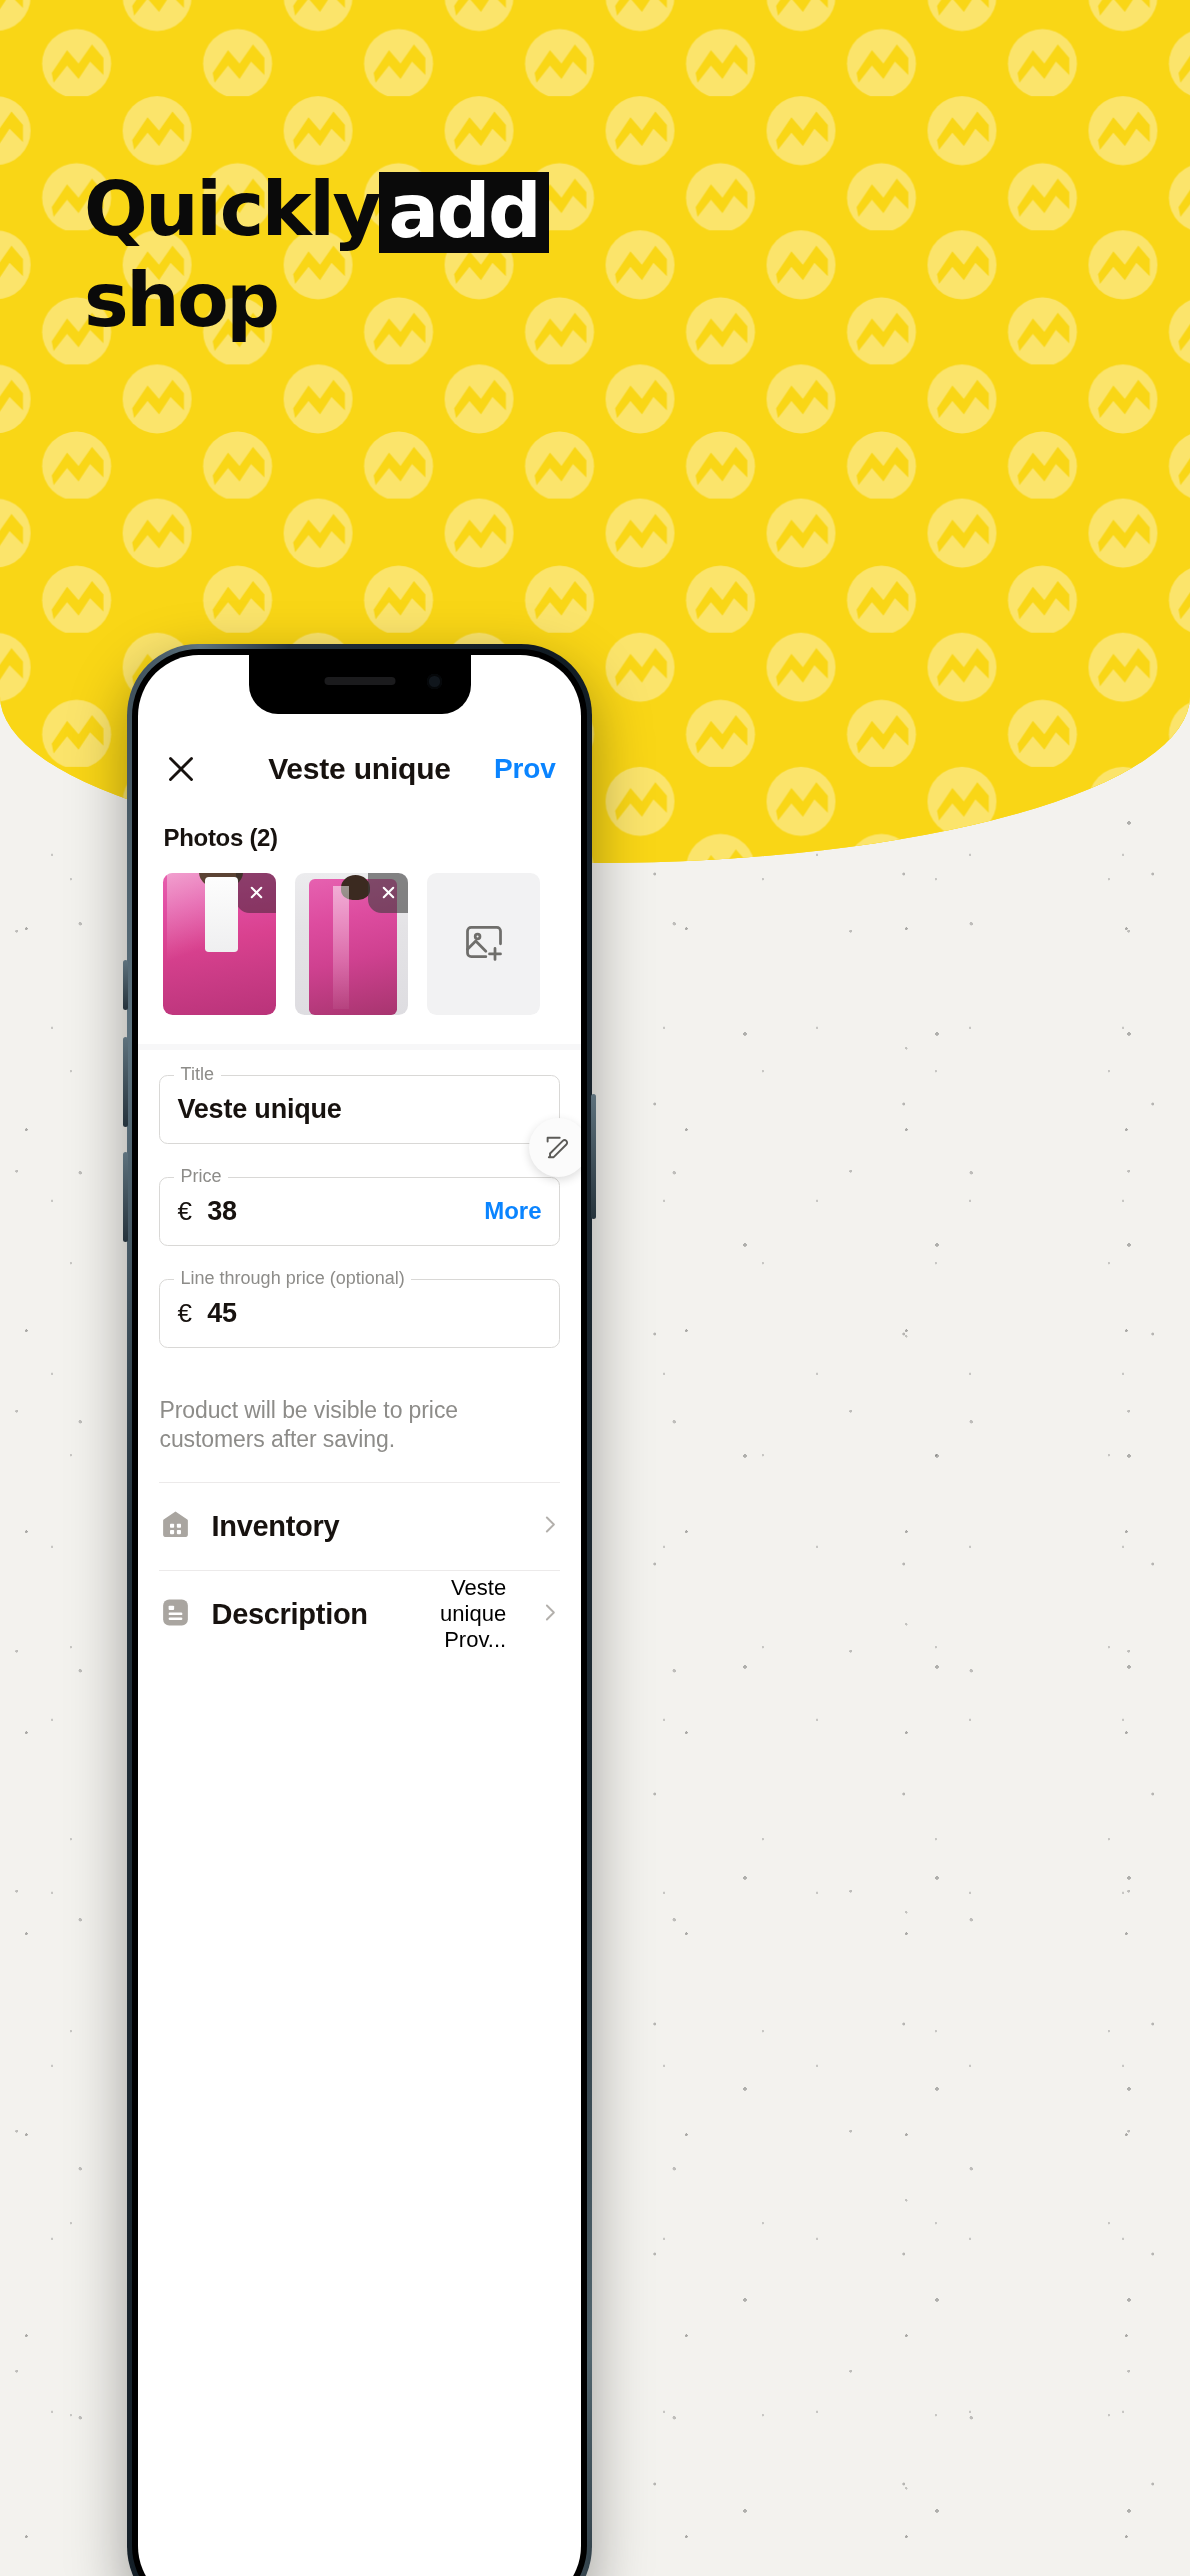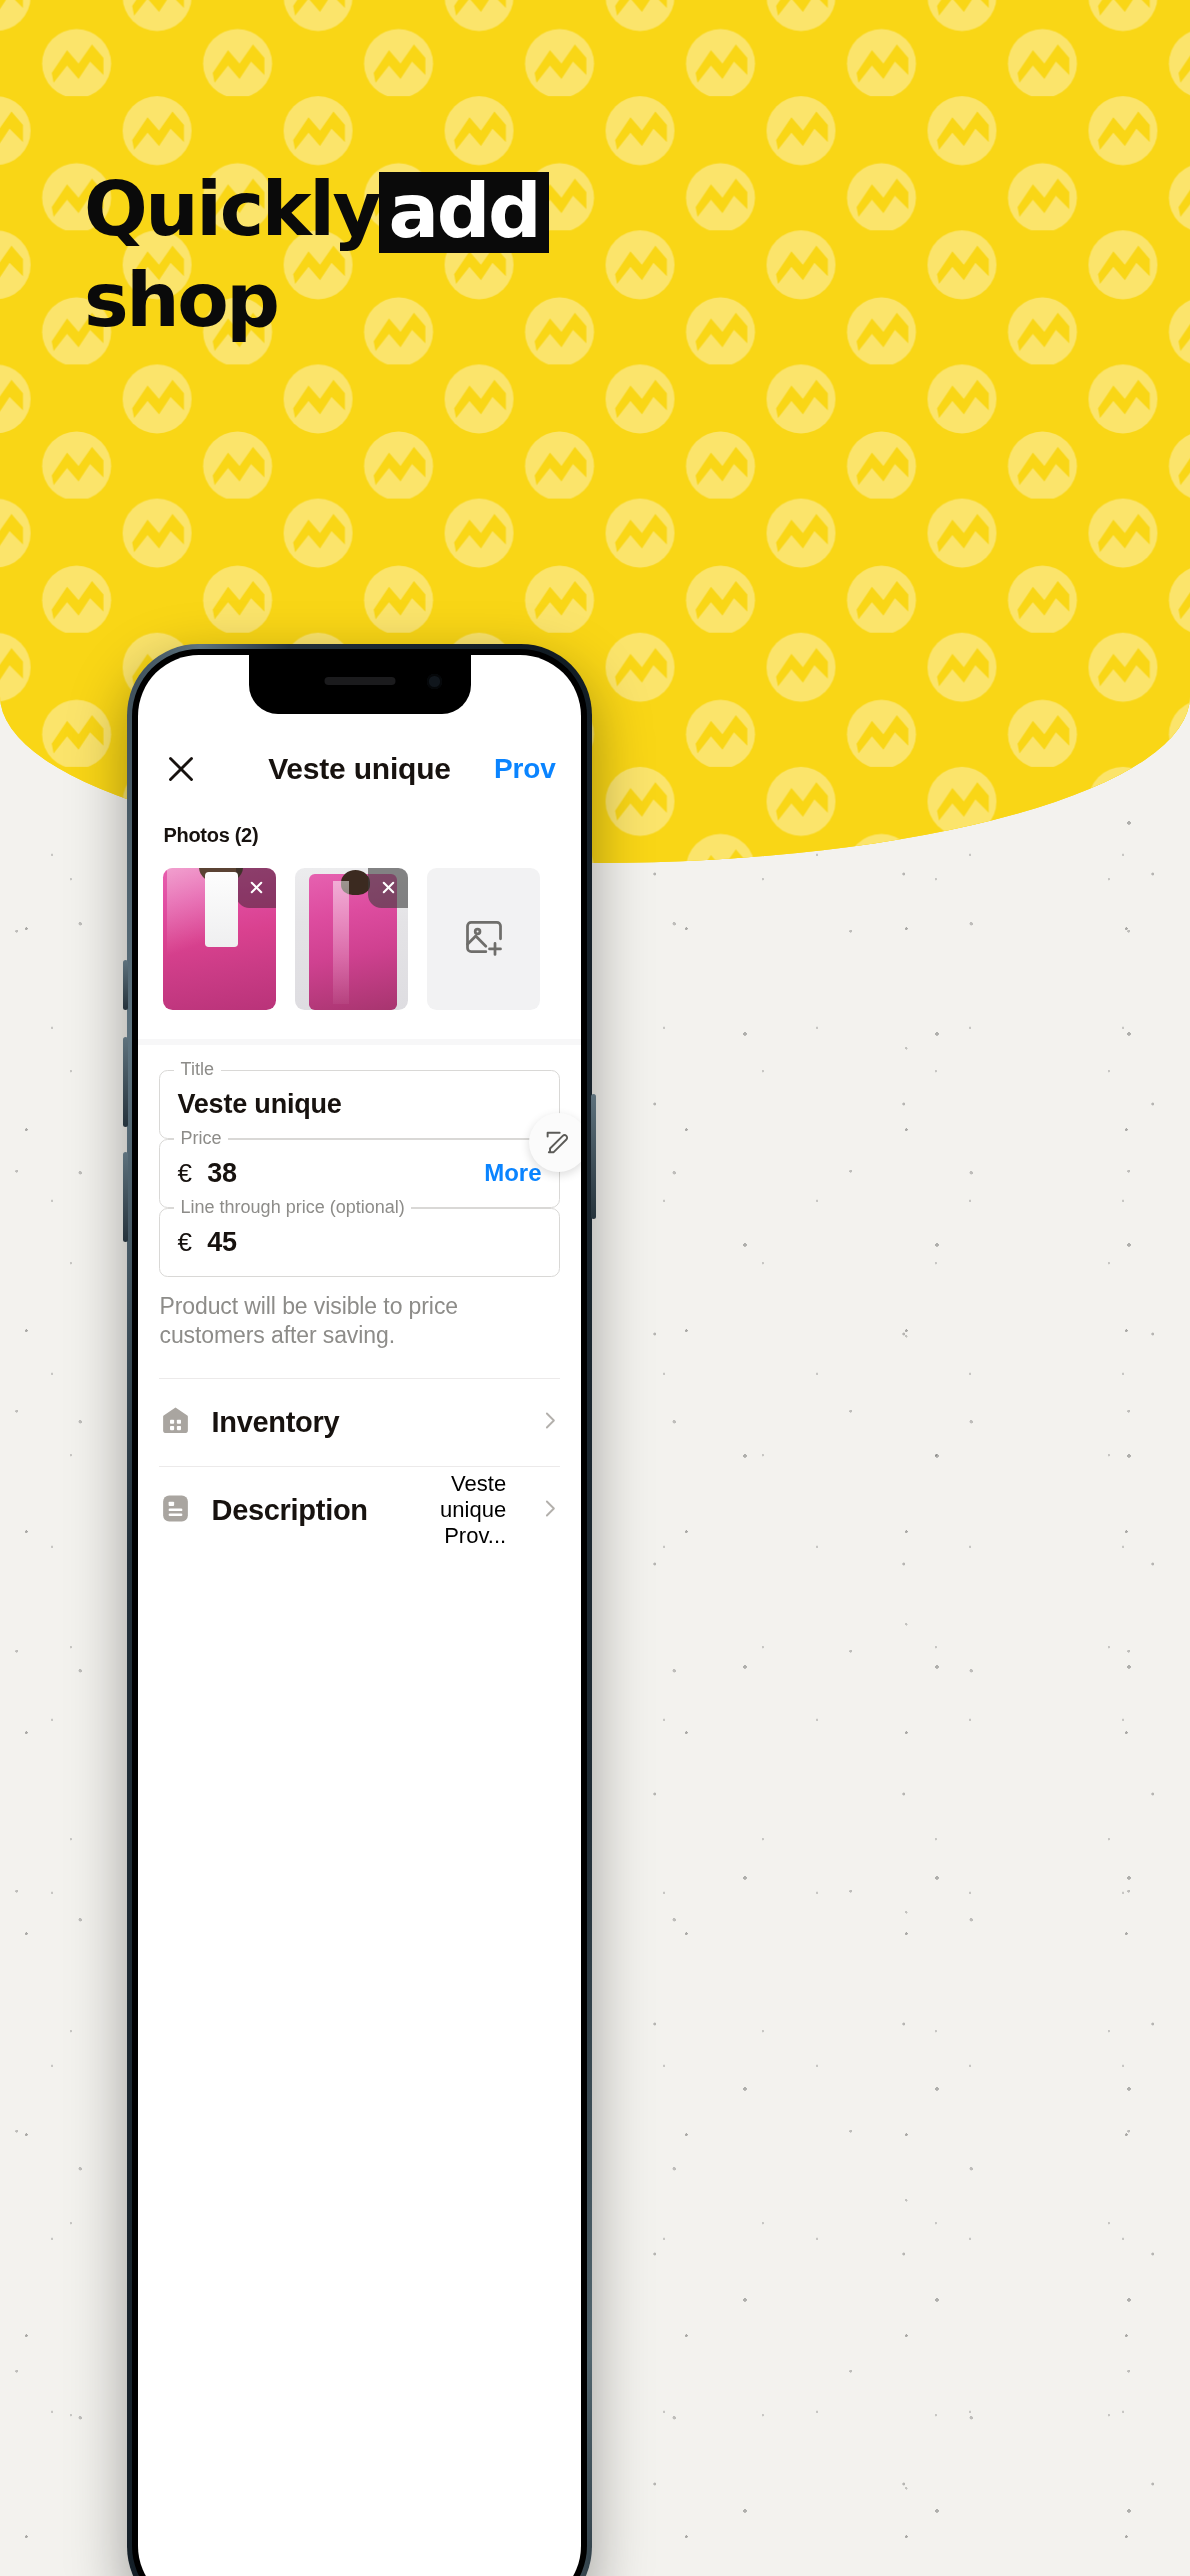--- a/index.html
+++ b/index.html
@@ -128,21 +128,21 @@
     position:absolute; left:0; right:0; text-align:center;
     font-size:30px; font-weight:bold; color:#17120f;
     letter-spacing:-0.2px; pointer-events:none;
   }
   .save-btn{
     margin-left:auto; font-size:28px; font-weight:bold;
     color:#0a84ff; letter-spacing:-0.2px; cursor:pointer;
   }
 
   .photos-h{
-    font-size:20px; font-weight:bold; color:#17120f;
+    font-size:24px; font-weight:bold; color:#17120f;
     padding:13.4px 25px 0 25px; letter-spacing:-0.3px;
   }
   .thumbs{
     display:flex; gap:19px; padding:21px 25px 29px 25px;
   }
   .thumb{
     width:113px; height:142px; border-radius:9.6px;
     position:relative; overflow:hidden; flex:none;
   }
   .t1{ background:
@@ -192,20 +192,21 @@
 
   .divider-strip{ height:5.8px; background:#f7f7f8; }
   .section-gap{ height:25px; }
 
   .fields{ padding:0 21px; }
   .tf{
     position:relative;
     border:1.3px solid #d9d8d6;
     border-radius:8.6px;
     height:69px;
+    margin-bottom:33px;
     display:flex; align-items:center;
     padding:16px 17px;
     background:#fff;
   }
   .tf .lbl{
     position:absolute; top:-11.5px; left:13.4px;
     background:#fff; padding:0 6.7px;
     font-size:18px; color:#8d8c89; letter-spacing:0px;
   }
   .tf .val{

